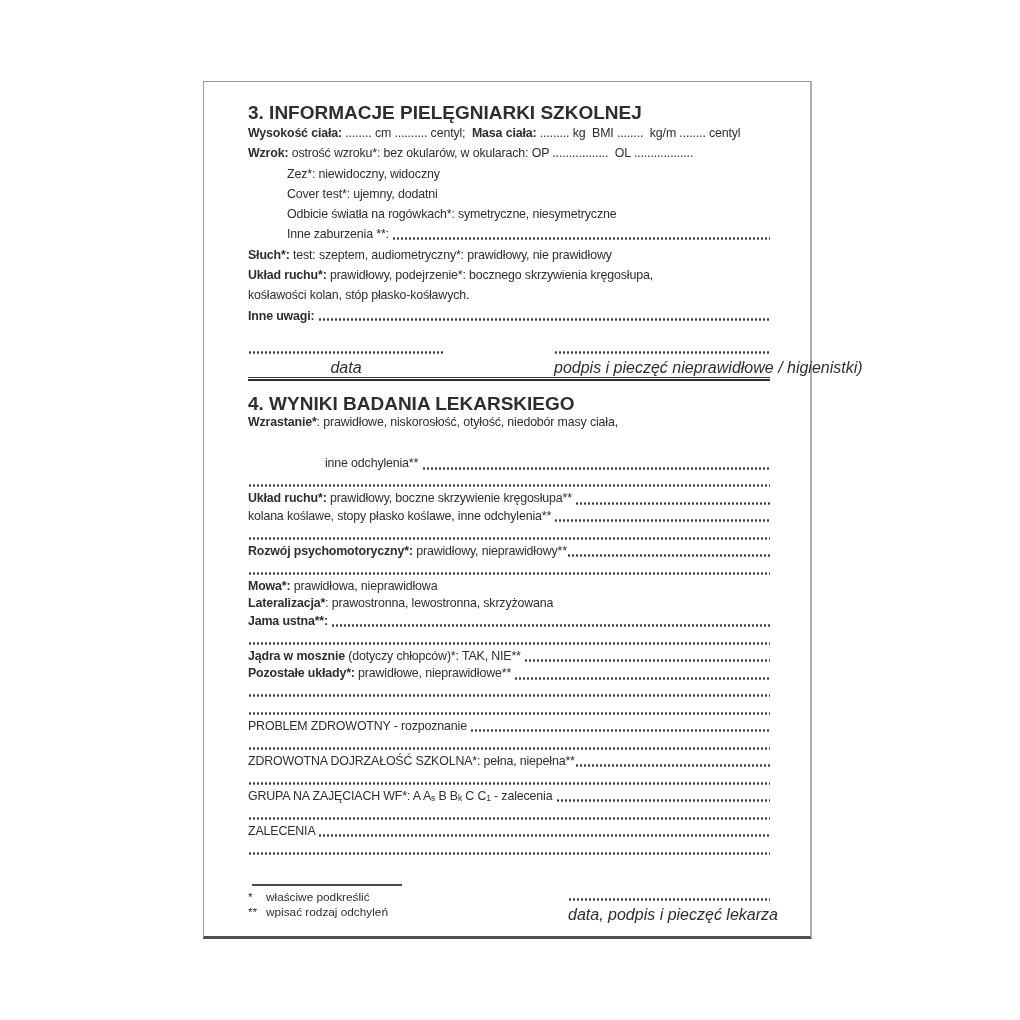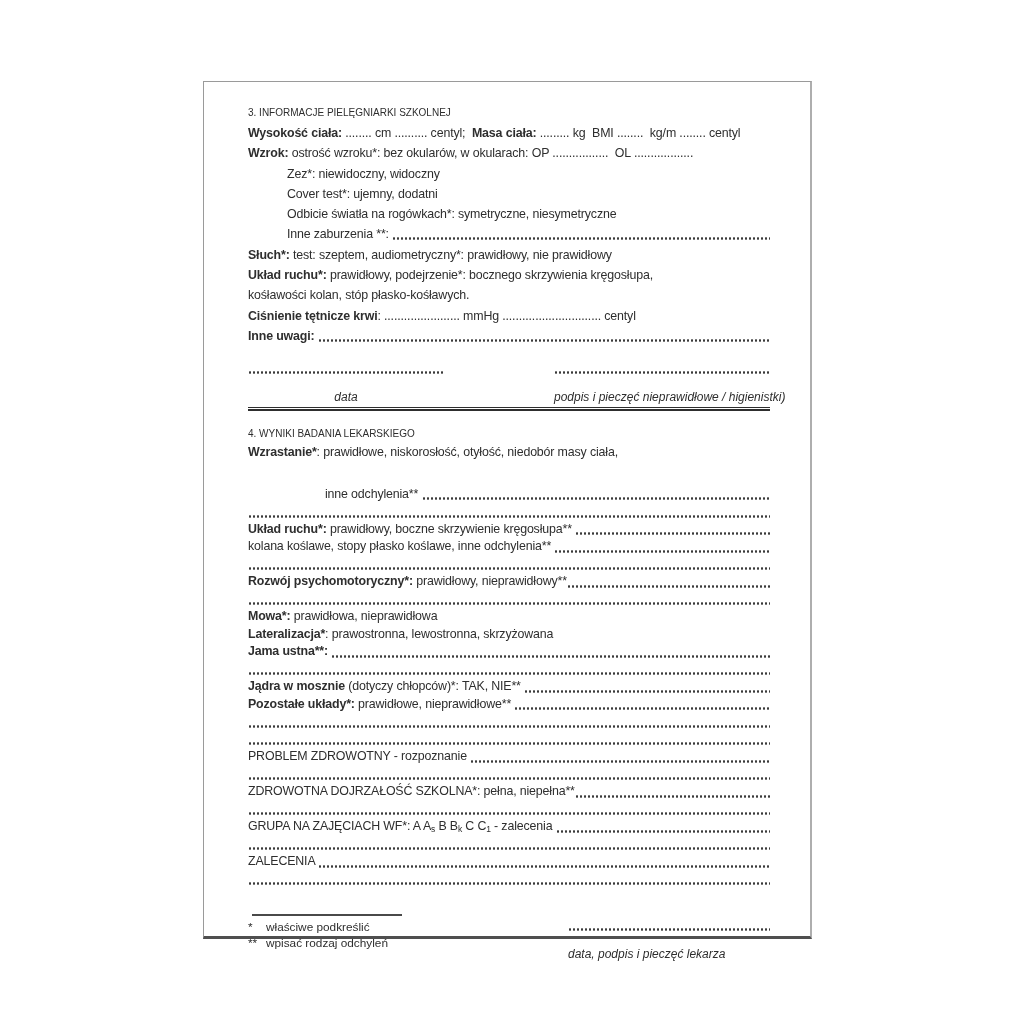--- a/index.html
+++ b/index.html
@@ -6,21 +6,21 @@
   body{
     width:1020px;height:1020px;position:relative;background:#ffffff;
     font-family:"Liberation Sans","DejaVu Sans",sans-serif;color:#2e2e2e;
   }
   .sheet{
     position:absolute;left:203px;top:81px;width:609px;height:858px;
     box-sizing:border-box;background:#fff;
     border:1px solid #9a9a9a;border-right:2px solid #aeaeae;border-bottom:3px solid #4f4f4f;
     padding:21px 40px 0 44px;
   }
-  .title{font-weight:normal;font-size:10px;line-height:20px;white-space:pre;}
+  .title{font-weight:bold;font-size:19px;line-height:20px;white-space:pre;}
   .line{display:flex;align-items:center;overflow:hidden;font-size:12.4px;letter-spacing:-0.15px;}
   .s3 .line{line-height:20.3px;height:20.3px;}
   .s4 .line{line-height:17.5px;height:17.5px;}
   .line span{white-space:pre;}
   .bold{font-weight:bold;}
   .subscript{font-size:8.5px;position:relative;top:2.5px;}
   .fill{
     flex:1 0 8px;height:11px;
     background-image:radial-gradient(circle,#3a3a3a 1px,rgba(0,0,0,0) 1.35px);
     background-size:4px 3px;background-repeat:repeat-x;background-position:left bottom;
@@ -29,21 +29,21 @@
   .ind2{padding-left:77px;margin-top:24px;}
   .sig-row{display:flex;justify-content:space-between;margin-top:17px;}
   .sig-block{text-align:center;}
   .sig-left{width:196px;}
   .sig-right{width:216px;}
   .sig-dots{
     height:11px;
     background-image:radial-gradient(circle,#3a3a3a 1px,rgba(0,0,0,0) 1.35px);
     background-size:4px 3px;background-repeat:repeat-x;background-position:left bottom;
   }
-  .sig-label{font-style:italic;font-size:12px;line-height:13px;margin-top:17px;white-space:nowrap;}
+  .sig-label{font-style:italic;font-size:16px;line-height:13px;margin-top:7px;white-space:nowrap;}
   .sep{margin-top:3px;height:4px;box-sizing:border-box;border-top:1px solid #2e2e2e;border-bottom:2px solid #2e2e2e;}
   .s4-title{margin-top:13px;}
   .footer{display:flex;justify-content:space-between;margin-top:26px;}
   .fn-rule{width:150px;border-top:2px solid #4a4a4a;margin-left:4px;margin-bottom:4px;}
   .fn-line{display:flex;font-size:11.8px;line-height:15.5px;}
   .fn-marker{width:18px;white-space:pre;}
   .f-right{width:202px;text-align:left;margin-top:6px;}
 </style>
 </head>
 <body>
@@ -81,24 +81,20 @@
           <span> test: szeptem, audiometryczny*: prawidłowy, nie prawidłowy</span>
         </div>
         <div class="line">
           <span class="bold">Układ ruchu*:</span>
           <span> prawidłowy, podejrzenie*: bocznego skrzywienia kręgosłupa,</span>
         </div>
         <div class="line">
           <span>kośławości kolan, stóp płasko-kośławych.</span>
         </div>
         <div class="line">
-          <span class="bold">Ciśnienie tętnicze krwi</span>
-          <span>: ....................... mmHg .............................. centyl</span>
-        </div>
-        <div class="line">
           <span class="bold">Inne uwagi:</span>
           <span> </span>
           <span class="fill"></span>
         </div>
       </div>
   </div>
 
   <div class="sig-row">
     <div class="sig-block sig-left">
       <div class="sig-dots"></div>

